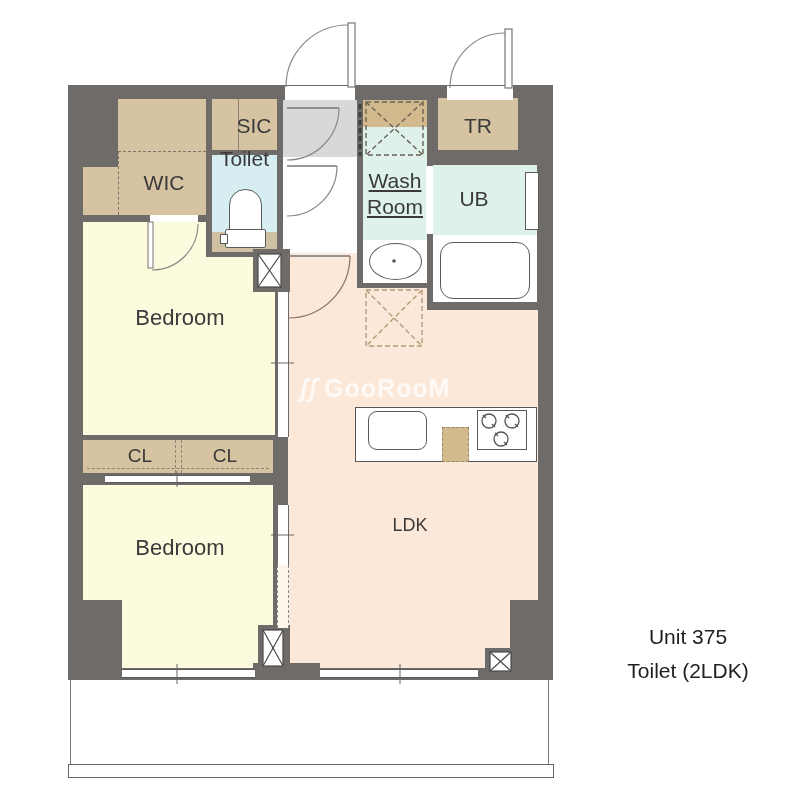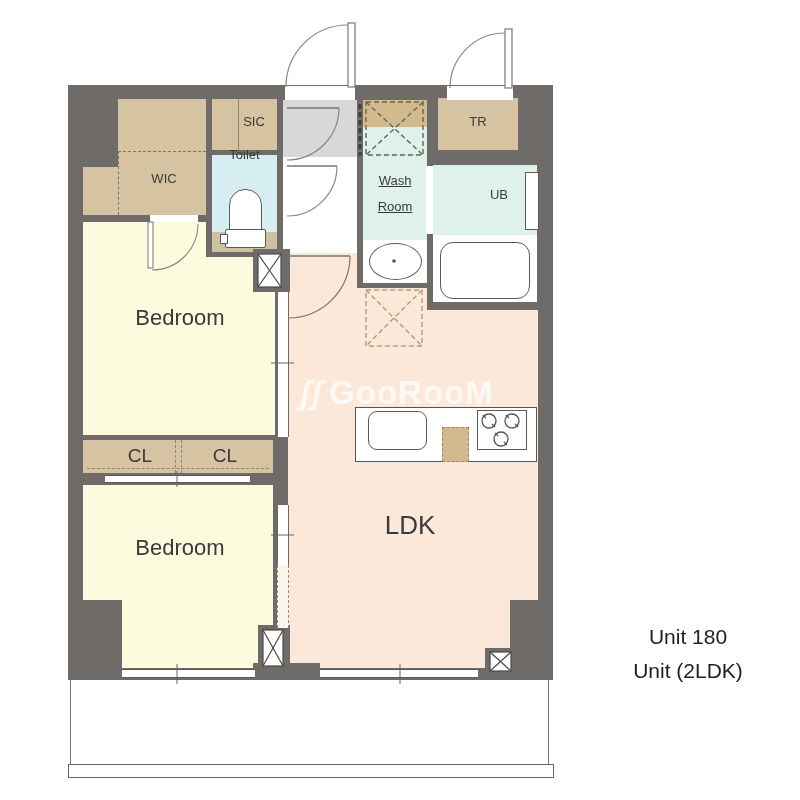--- a/index.html
+++ b/index.html
@@ -11,29 +11,29 @@
   .tan{background:#d6c3a2;}
   .tan-dk{background:#d3ba8e;}
   .tan-floor{background:#cec0a0;}
   .cyan{background:#def2eb;}
   .cyan-bl{background:#d6edf1;}
   .yellow{background:#fcfbde;}
   .peach{background:#fce8d9;}
   .graytile{background:#d8d8d8;}
   .white{background:#ffffff;}
   .lbl{position:absolute;text-align:center;color:#3a3a3a;}
-  .lbl-sm{font-size:13px;}
+  .lbl-sm{font-size:21px;}
   .lbl-md{font-size:19px;}
   .lbl-lg{font-size:22px;line-height:33px;}
-  .lbl-xl{font-size:26px;line-height:38px;}
+  .lbl-xl{font-size:18px;line-height:38px;}
   .fixture{position:absolute;background:#fff;border:1.5px solid #5a5a5a;}
   .slider{position:absolute;background:#fff;border-top:1.5px solid #5a5a5a;border-bottom:1.5px solid #5a5a5a;}
   .vslider{position:absolute;background:#fff;border-left:1px solid #6a6a6a;border-right:1px solid #6a6a6a;}
   .vslider-dash{position:absolute;background:#fdf4ec;border-left:1px dashed #8a8a8a;border-right:1px dashed #8a8a8a;}
-  #wm{position:absolute;left:300px;top:374px;width:200px;font-size:33px;font-weight:bold;
+  #wm{position:absolute;left:300px;top:374px;width:200px;font-size:25px;font-weight:bold;
       color:rgba(255,255,255,0.72);letter-spacing:1px;white-space:nowrap;}
   #wm .mark{font-style:italic;margin-right:6px;}
   #unit-info{position:absolute;left:598px;top:620px;width:180px;text-align:center;
              font-size:21px;line-height:34px;color:#1f1f1f;}
   svg{position:absolute;left:0;top:0;pointer-events:none;}
 </style>
 </head>
 <body>
 
 <div id="canvas">
@@ -186,37 +186,37 @@
       <line x1="177" y1="471" x2="177" y2="487"></line>
       <line x1="271" y1="363" x2="294" y2="363"></line>
       <line x1="271" y1="535" x2="294" y2="535"></line>
     </g>
   </svg>
 
   <div class="lbl lbl-sm" style="left:121px;top:171px;width:86px;">WIC</div>
   <div class="lbl lbl-sm" style="left:231px;top:114px;width:46px;">SIC</div>
   <div class="lbl lbl-sm" style="left:212px;top:147px;width:65px;">Toilet</div>
   <div class="lbl lbl-sm" style="left:363px;top:168px;width:64px;line-height:26px;text-decoration:underline;">Wash Room</div>
-  <div class="lbl lbl-sm" style="left:451px;top:187px;width:96px;text-align:center;">UB</div>
+  <div class="lbl lbl-sm" style="left:426px;top:187px;width:96px;text-align:center;">UB</div>
   <div class="lbl lbl-sm" style="left:438px;top:114px;width:80px;">TR</div>
   <div class="lbl lbl-md" style="left:95px;top:445px;width:90px;">CL</div>
   <div class="lbl lbl-md" style="left:180px;top:445px;width:90px;">CL</div>
 
   <div class="lbl lbl-lg" style="left:95px;top:301px;width:170px;">
     <div>Bedroom</div>
   </div>
   <div class="lbl lbl-lg" style="left:95px;top:531px;width:170px;">
     <div>Bedroom</div>
   </div>
   <div class="lbl lbl-xl" style="left:330px;top:506px;width:160px;">
     <div>LDK</div>
   </div>
 
   <div id="wm">
     <span class="mark">ʃʃ</span><span>GooRooM</span>
   </div>
 
   <div id="unit-info">
-    <div>Unit 180</div>
-    <div>Unit (2LDK)</div>
+    <div>Unit 375</div>
+    <div>Toilet (2LDK)</div>
   </div>
 
 </div>
 
 </body></html>

